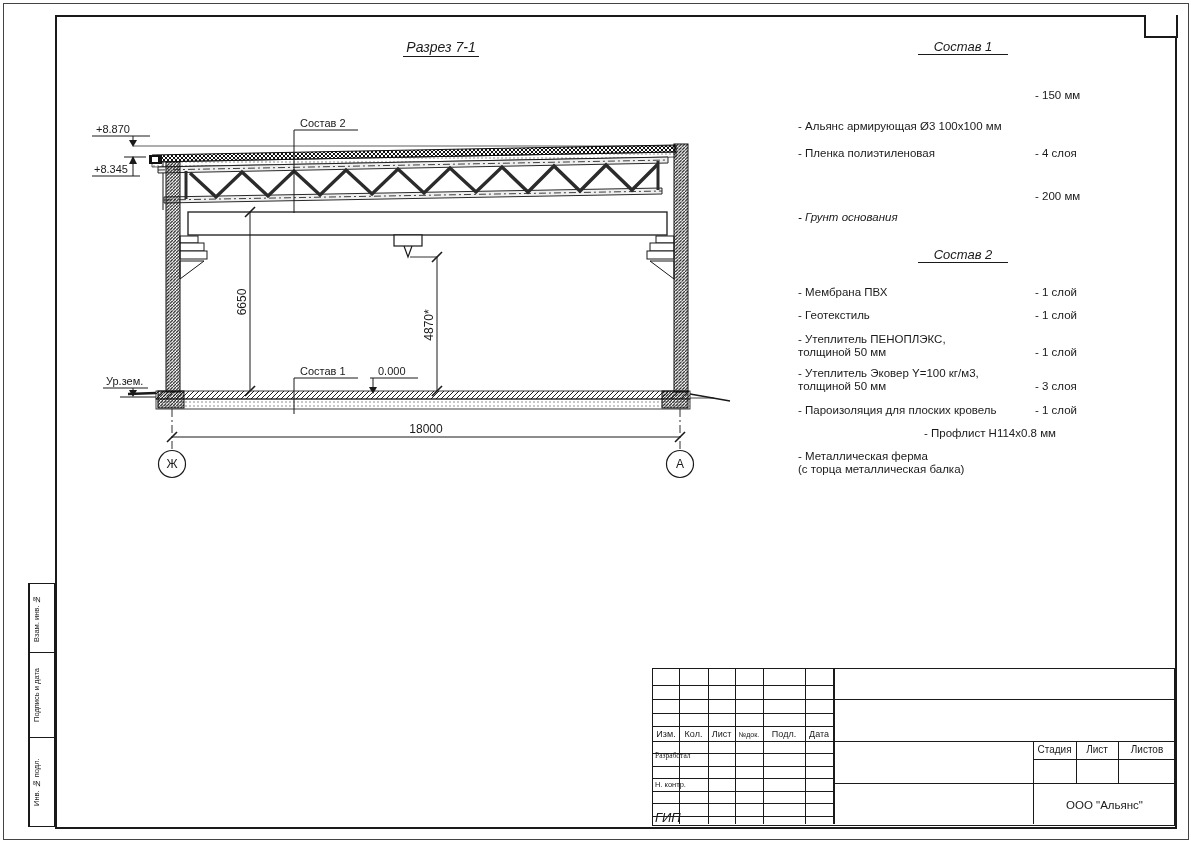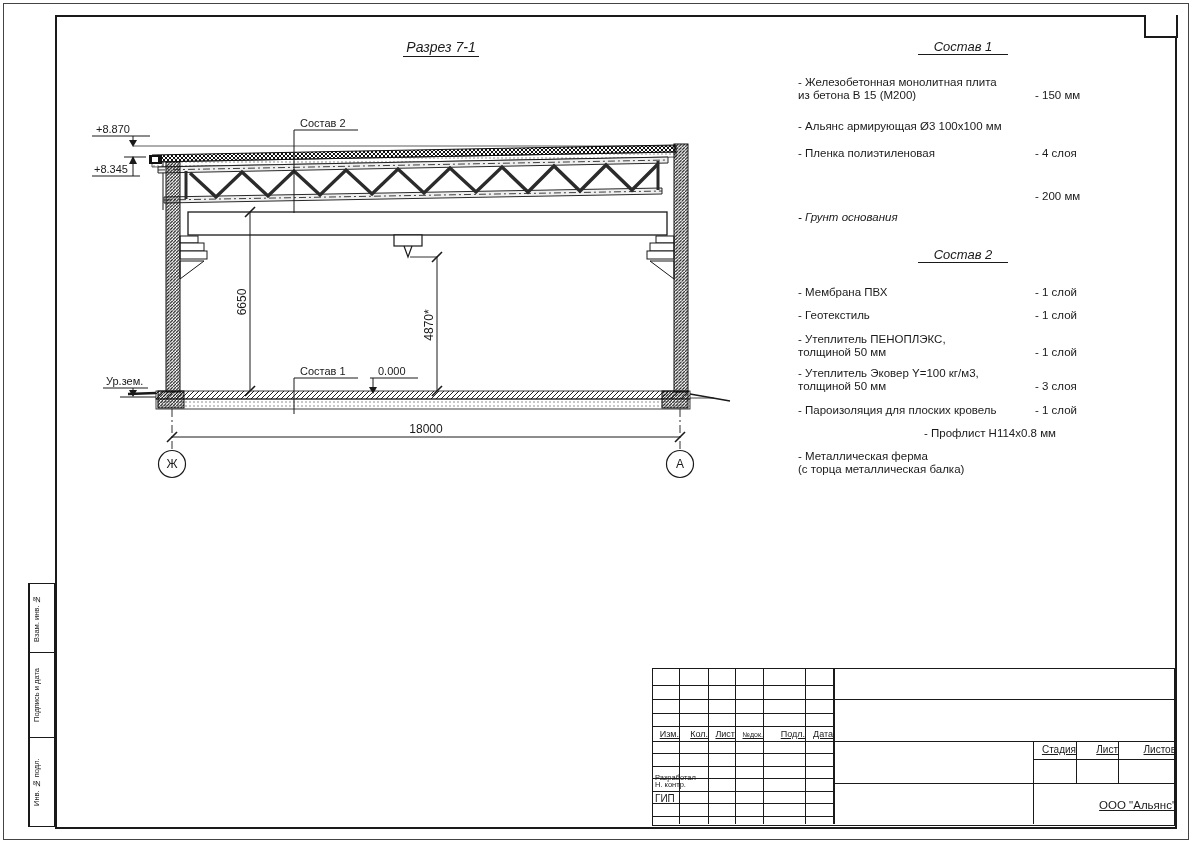--- a/index.html
+++ b/index.html
@@ -22,21 +22,21 @@
   .side{position:absolute;left:28px;top:583px;width:27px;height:244px;}
   .side-box{position:relative;border:1px solid #1a1a1a;border-bottom:none;box-sizing:border-box;display:flex;}
   .side-box:last-child{border-bottom:1px solid #1a1a1a;}
   .side-label{width:13px;border-right:1px solid #1a1a1a;display:flex;align-items:center;justify-content:center;
               writing-mode:vertical-rl;transform:rotate(180deg);font-size:7.5px;white-space:nowrap;}
   .side-empty{flex:1;}
   
   .stamp{position:absolute;left:652px;top:668px;width:523px;height:158px;border:1.5px solid #1a1a1a;box-sizing:border-box;font-size:9px;}
   .ln{position:absolute;background:#1a1a1a;}
   .cell-text{position:absolute;white-space:nowrap;}
-  .ctr{text-align:right;text-decoration:underline;}
+  .ctr{text-align:center;}
 </style>
 </head>
 <body>
 
 <div class="sheet">
   <div class="outer-border"></div>
   <div class="frame"></div>
   <div class="doc-num-box"></div>
 
   <svg style="position:absolute;left:0;top:0;" width="1191" height="842" viewBox="0 0 1191 842">
@@ -183,22 +183,20 @@
       <text x="680" y="468" text-anchor="middle" font-size="12" font-family="Liberation Sans, sans-serif" fill="#1a1a1a">А</text>
     </g>
   </svg>
 
   <div class="sec-title">Разрез 7-1</div>
 
   <div class="spec">
     <div class="spec-h" style="top:5px;">Состав 1</div>
 
     <div class="spec-item" style="top:41px;height:26px;">
-      <span class="spec-name">- Железобетонная  монолитная плита
-из бетона В 15 (М200)</span>
       <span class="spec-val">- 150 мм</span>
     </div>
     <div class="spec-item" style="top:85px;height:13px;">
       <span class="spec-name">- Альянс армирующая Ø3 100х100 мм</span>
       <span class="spec-val"></span>
     </div>
     <div class="spec-item" style="top:112px;height:13px;">
       <span class="spec-name">- Пленка полиэтиленовая</span>
       <span class="spec-val">-  4 слоя</span>
     </div>
@@ -289,23 +287,23 @@
     <div class="ln" style="left:465px;top:72px;width:1px;height:42px;"></div>
     <div class="ln" style="left:380px;top:90px;width:143px;height:1px;"></div>
 
     <div class="cell-text ctr" style="left:0;top:60px;width:26px;">Изм.</div>
     <div class="cell-text ctr" style="left:26px;top:60px;width:29px;">Кол.</div>
     <div class="cell-text ctr" style="left:55px;top:60px;width:27px;">Лист</div>
     <div class="cell-text ctr" style="left:82px;top:62px;width:28px;font-size:7px;">№док.</div>
     <div class="cell-text ctr" style="left:110px;top:60px;width:42px;">Подл.</div>
     <div class="cell-text ctr" style="left:152px;top:60px;width:28px;">Дата</div>
 
-    <div class="cell-text" style="left:2px;top:104px;font-size:7.5px;">Разработал</div>
+    <div class="cell-text" style="left:2px;top:82px;font-size:7.5px;font-family:Liberation Serif, serif;">Разработал</div>
     <div class="cell-text" style="left:2px;top:111px;font-size:7.5px;">Н. контр.</div>
-    <div class="cell-text" style="left:2px;top:124px;font-size:10px;">ГИП</div>
+    <div class="cell-text" style="left:2px;top:141px;font-size:13px;font-style:italic;">ГИП</div>
 
     <div class="cell-text ctr" style="left:380px;top:75px;width:43px;font-size:10px;">Стадия</div>
     <div class="cell-text ctr" style="left:423px;top:75px;width:42px;font-size:10px;">Лист</div>
     <div class="cell-text ctr" style="left:465px;top:75px;width:58px;font-size:10px;">Листов</div>
 
     <div class="cell-text ctr" style="left:380px;top:130px;width:143px;font-size:11.5px;">ООО "Альянс"</div>
   </div>
 </div>
 
 </body></html>

